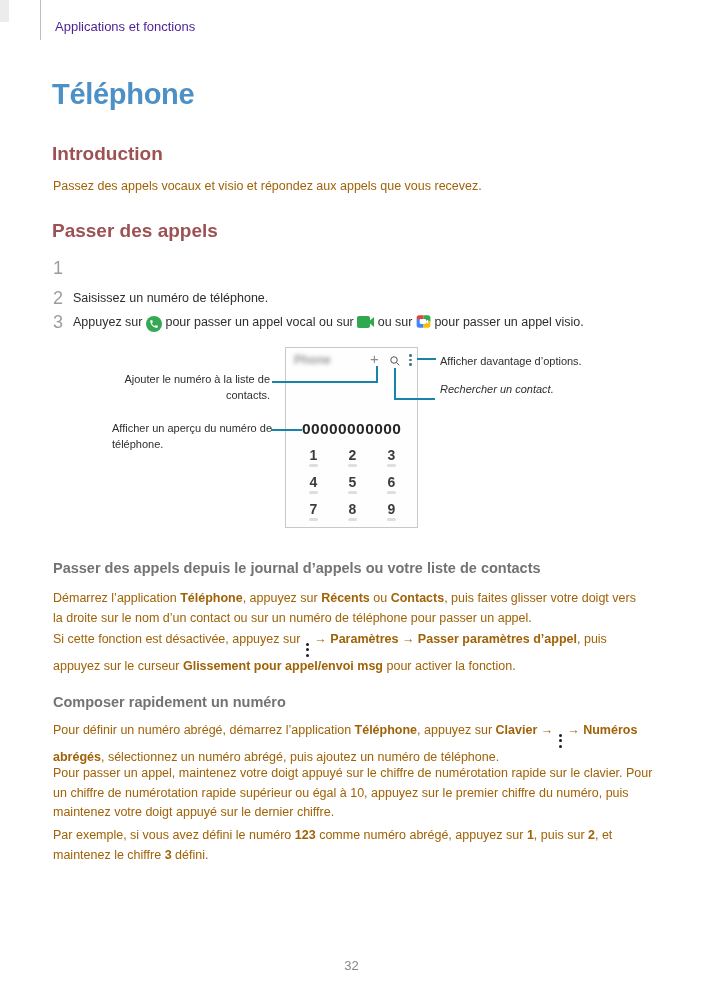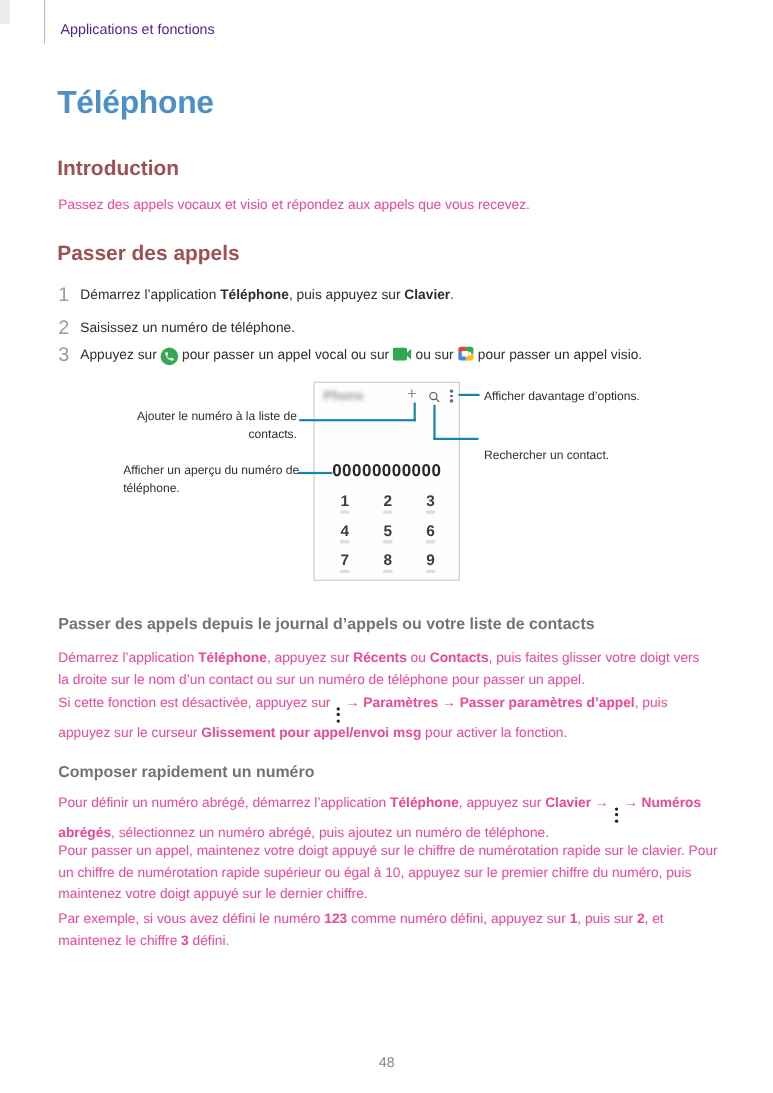--- a/index.html
+++ b/index.html
@@ -15,21 +15,21 @@
   .breadcrumb{left:55px;top:19px;font-size:13px;color:#4c1d95;}
   
   .page-title{left:52px;top:78px;font-size:29px;font-weight:700;color:#4d90c6;letter-spacing:-0.3px;}
   .h2{font-size:19px;font-weight:700;color:#9d5154;}
   .h2-intro{left:52px;top:143px;}
   .h2-passer{left:52px;top:220px;}
   .h3{font-size:14.5px;font-weight:700;color:#737373;width:600px;}
   .h3-journal{left:53px;top:560px;}
   .h3-speed{left:53px;top:694px;}
   
-  p{margin:0;font-size:12.5px;line-height:19.5px;color:#ec4899;}
+  p{margin:0;font-size:12.5px;line-height:19.5px;color:#a16207;}
   .b{font-weight:700;}
   .p-intro{left:53px;top:177px;width:600px;}
   .p-j1{left:53px;top:589px;width:594px;}
   .p-j2{left:53px;top:630px;width:594px;}
   .p-s1{left:53px;top:721px;width:600px;}
   .p-s2{left:53px;top:764px;width:600px;}
   .p-s3{left:53px;top:826px;width:600px;}
   
   .step{display:flex;align-items:flex-start;}
   .step-num{font-size:18px;color:#9a9c9f;width:20px;flex:0 0 20px;line-height:20px;}
@@ -62,40 +62,39 @@
   .cl-plus-h{left:272px;top:381px;width:106px;height:2px;}
   .cl-dots-h{left:417px;top:358px;width:19px;height:2px;}
   .cl-search-v{left:394px;top:368px;width:2px;height:32px;}
   .cl-search-h{left:394px;top:398px;width:41px;height:2px;}
   .cl-num-h{left:271px;top:429px;width:31px;height:2px;}
   
   .co{font-size:11px;line-height:16px;color:#2e2e2e;}
   .co-add{left:110px;top:371px;width:160px;text-align:right;}
   .co-preview{left:112px;top:420px;width:174px;}
   .co-more{left:440px;top:353px;width:230px;}
-  .co-search{left:440px;top:406px;width:200px;}
+  .co-search{left:440px;top:381px;width:200px;font-style:italic;}
   
   .page-number{left:0;top:958px;width:703px;text-align:center;font-size:13px;color:#85878a;}
 </style>
 </head>
 <body>
 
 <div class="abs corner-artifact"></div>
 <div class="abs rule-top-left"></div>
 <div class="abs breadcrumb">Applications et fonctions</div>
 
 <div class="abs page-title">Téléphone</div>
 <div class="abs h2 h2-intro">Introduction</div>
 <p class="abs p-intro">Passez des appels vocaux et visio et répondez aux appels que vous recevez.</p>
 
 <div class="abs h2 h2-passer">Passer des appels</div>
 
 <div class="abs step step1">
   <span class="step-num">1</span>
-  <span class="step-text"><span>Démarrez l’application </span><span class="b">Téléphone</span><span>, puis appuyez sur </span><span class="b">Clavier</span><span>.</span></span>
 </div>
 
 <div class="abs step step2">
   <span class="step-num">2</span>
   <span class="step-text">Saisissez un numéro de téléphone.</span>
 </div>
 
 <div class="abs step step3">
   <span class="step-num">3</span>
   <span class="step-text"><span>Appuyez sur </span><span class="icon-call">
@@ -186,15 +185,15 @@
       <i></i>
     </span><span> → </span><span class="b">Paramètres</span><span> → </span><span class="b">Passer paramètres d’appel</span><span>, puis appuyez sur le curseur </span><span class="b">Glissement pour appel/envoi msg</span><span> pour activer la fonction.</span></p>
 
 <div class="abs h3 h3-speed">Composer rapidement un numéro</div>
 <p class="abs p-s1"><span>Pour définir un numéro abrégé, démarrez l’application </span><span class="b">Téléphone</span><span>, appuyez sur </span><span class="b">Clavier</span><span> → </span><span class="inline-dots">
       <i></i>
       <i></i>
       <i></i>
     </span><span> → </span><span class="b">Numéros abrégés</span><span>, sélectionnez un numéro abrégé, puis ajoutez un numéro de téléphone.</span></p>
 <p class="abs p-s2">Pour passer un appel, maintenez votre doigt appuyé sur le chiffre de numérotation rapide sur le clavier. Pour un chiffre de numérotation rapide supérieur ou égal à 10, appuyez sur le premier chiffre du numéro, puis maintenez votre doigt appuyé sur le dernier chiffre.</p>
-<p class="abs p-s3"><span>Par exemple, si vous avez défini le numéro </span><span class="b">123</span><span> comme numéro défini, appuyez sur </span><span class="b">1</span><span>, puis sur </span><span class="b">2</span><span>, et maintenez le chiffre </span><span class="b">3</span><span> défini.</span></p>
+<p class="abs p-s3"><span>Par exemple, si vous avez défini le numéro </span><span class="b">123</span><span> comme numéro abrégé, appuyez sur </span><span class="b">1</span><span>, puis sur </span><span class="b">2</span><span>, et maintenez le chiffre </span><span class="b">3</span><span> défini.</span></p>
 
-<div class="abs page-number">48</div>
+<div class="abs page-number">32</div>
 
 </body></html>

